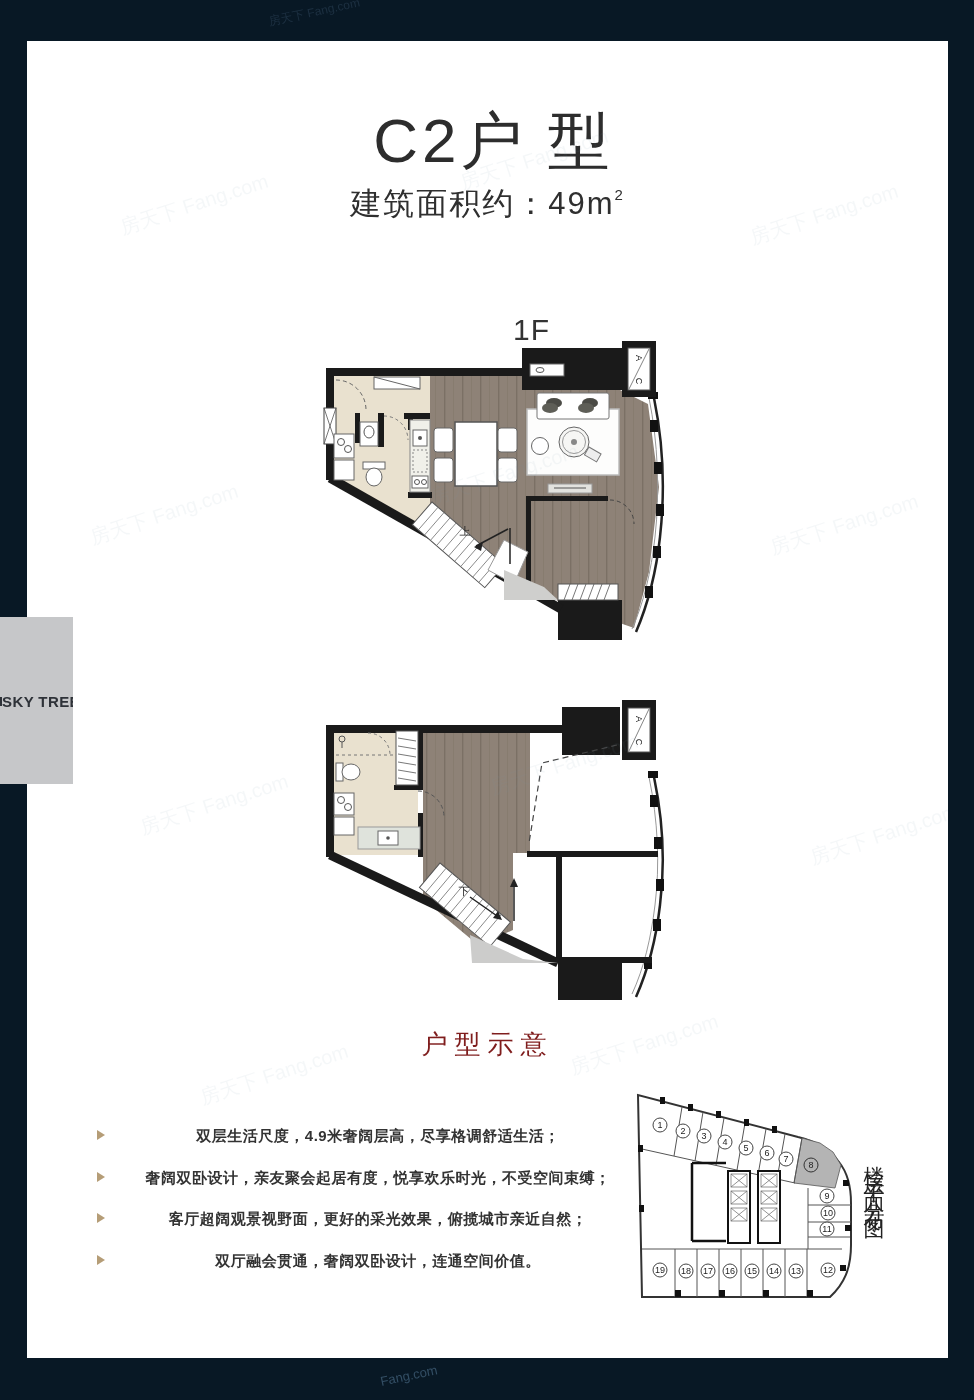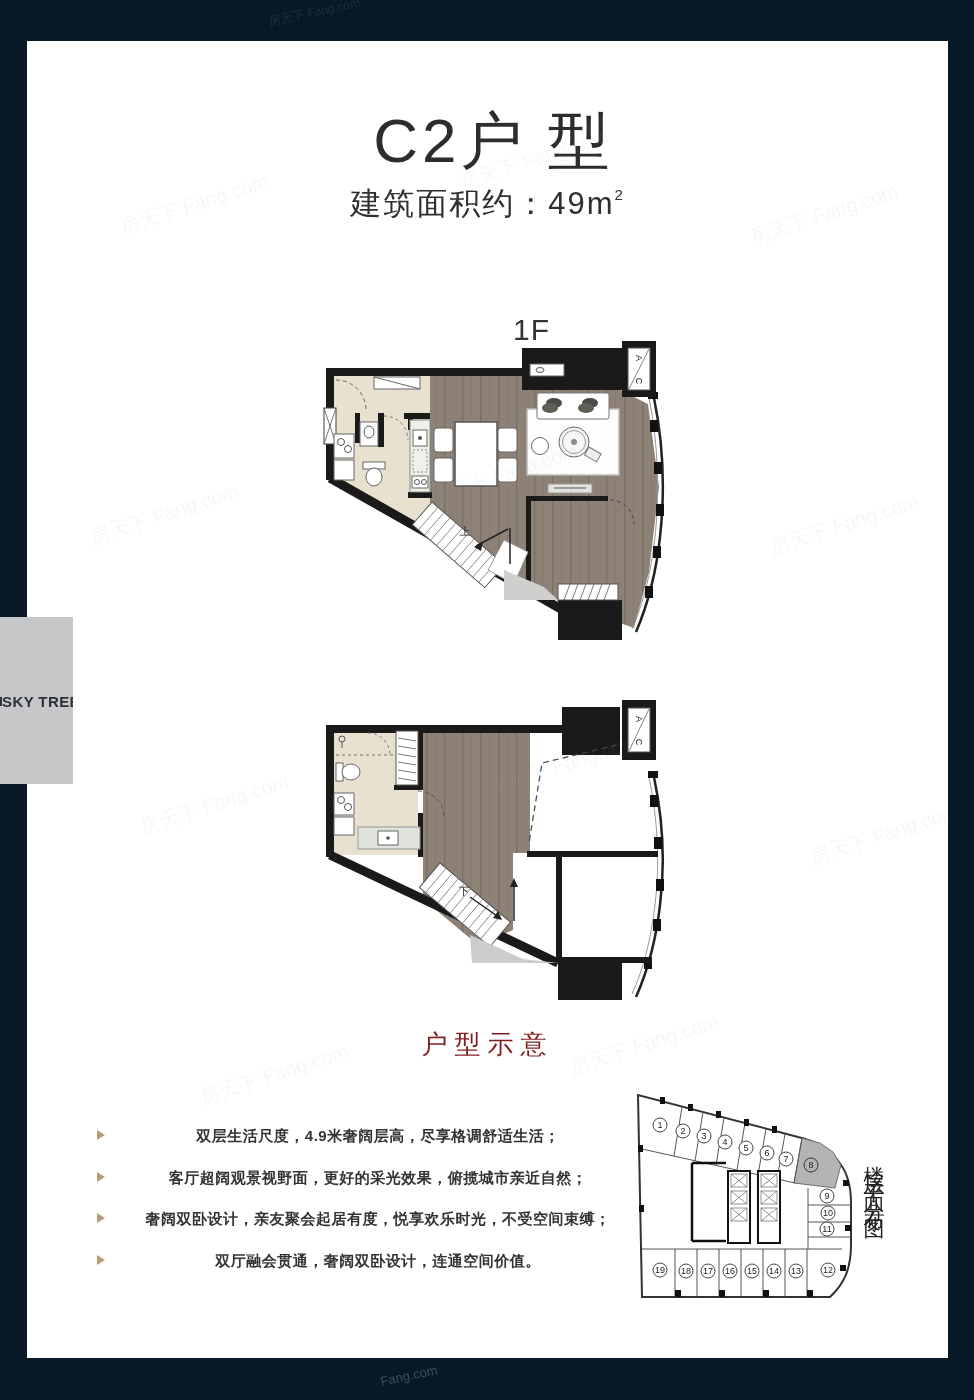--- a/index.html
+++ b/index.html
@@ -295,22 +295,22 @@
         <line x1="196" y1="226" x2="196" y2="186"></line>
         <polygon points="196,183 192,192 200,192" stroke="none"></polygon>
       </g>
       <text x="146" y="200" font-size="11" fill="#222" text-anchor="middle">下</text>
     </svg>
 
     <div class="caption">户型示意</div>
 
     <ul class="features">
       <li><span class="tri"></span><span>双层生活尺度，4.9米奢阔层高，尽享格调舒适生活；</span></li>
+      <li><span class="tri"></span><span>奢阔双卧设计，亲友聚会起居有度，悦享欢乐时光，不受空间束缚；</span></li>
       <li><span class="tri"></span><span>客厅超阔观景视野面，更好的采光效果，俯揽城市亲近自然；</span></li>
-      <li><span class="tri"></span><span>奢阔双卧设计，亲友聚会起居有度，悦享欢乐时光，不受空间束缚；</span></li>
       <li><span class="tri"></span><span>双厅融会贯通，奢阔双卧设计，连通空间价值。</span></li>
     </ul>
 
     <svg class="minimap" width="232" height="222" viewBox="0 0 232 222">
       <path d="M8,10 L12,212 L200,212 C214,199 221,184 221,160 L221,118 C221,99 217,87 209,77 C199,64 185,56 168,52 Z" fill="#fff" stroke="#333" stroke-width="2"></path>
 
       <polygon points="172,53 190,58 203,67 211,80 205,103 164,98" fill="#b4b4b4" stroke="#555" stroke-width="0.8"></polygon>
 
       <g stroke="#555" stroke-width="1">
         <line x1="12" y1="64" x2="165" y2="98"></line>

